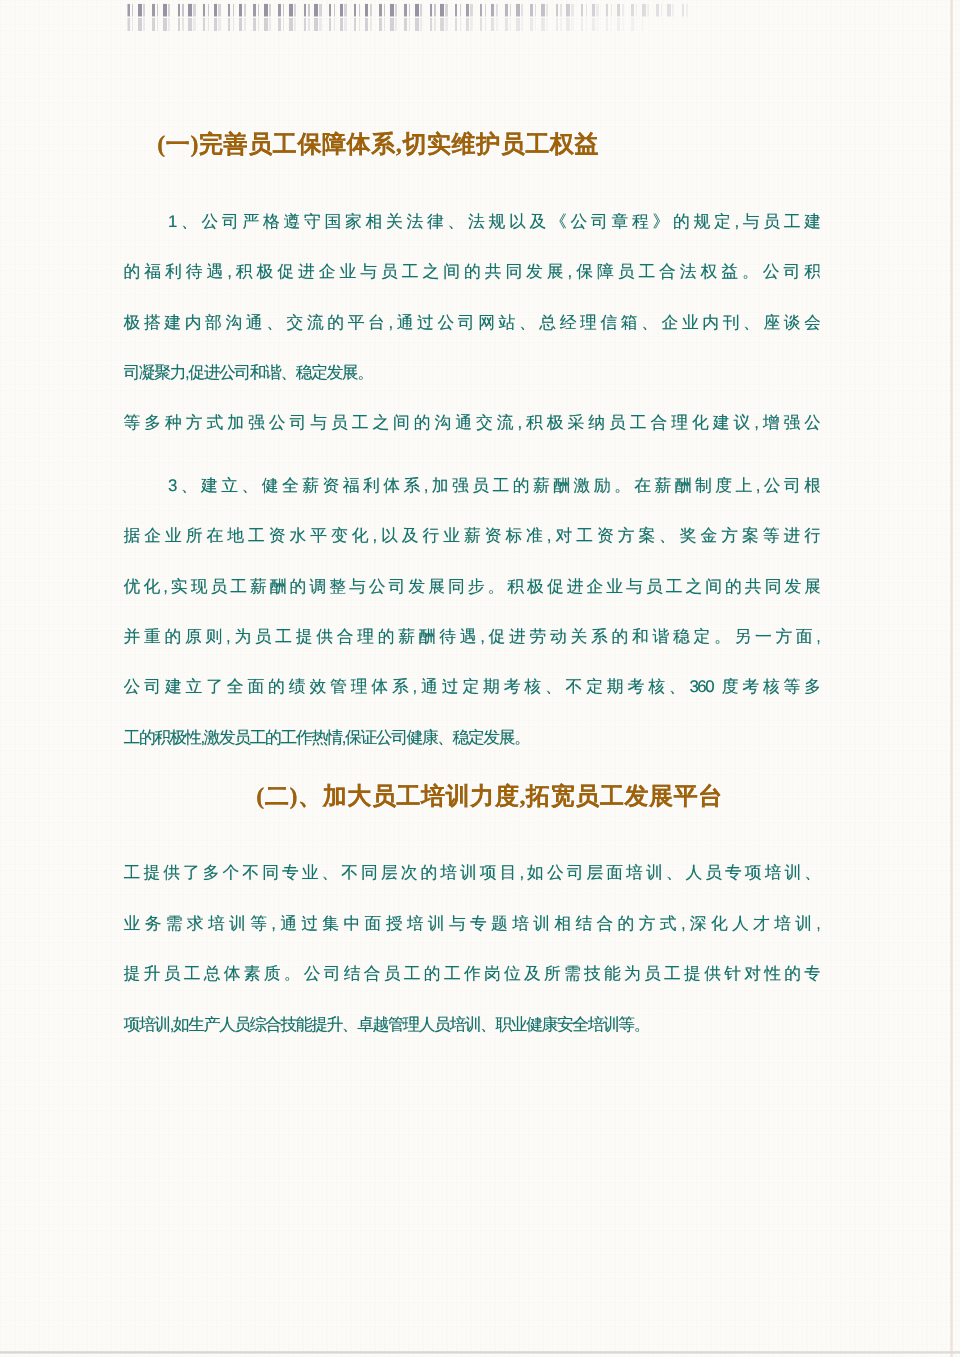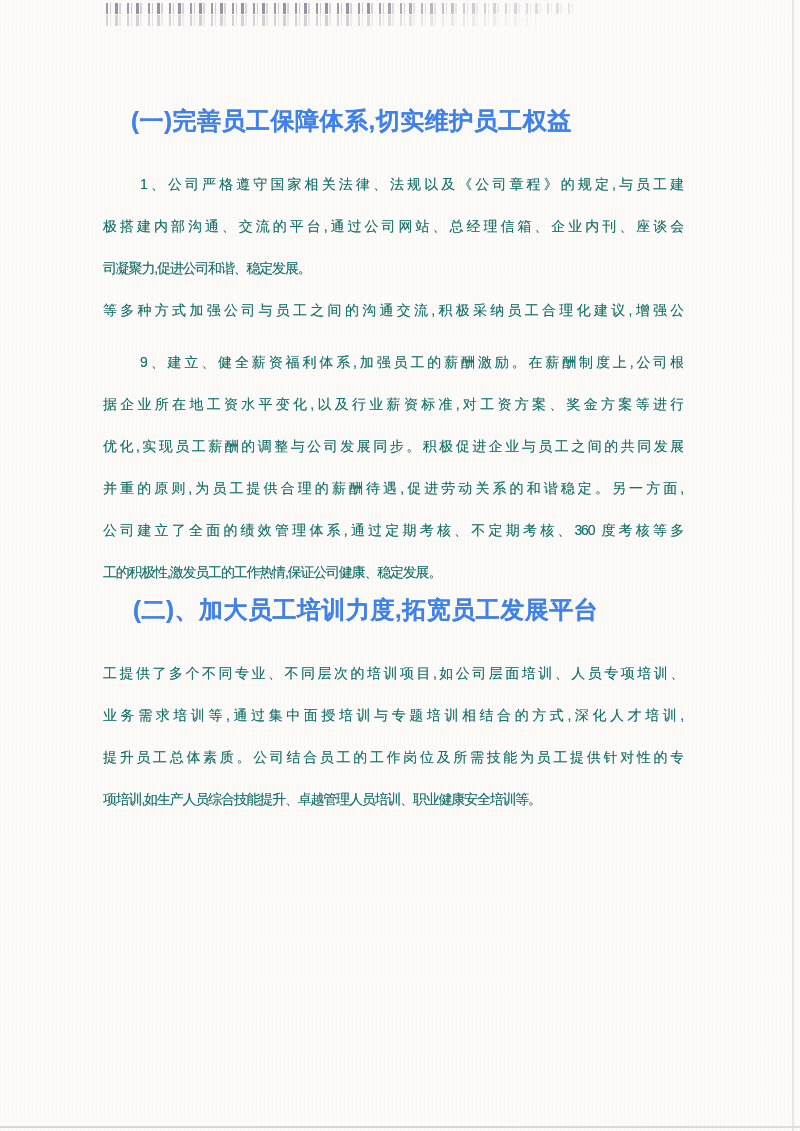--- a/index.html
+++ b/index.html
@@ -18,28 +18,28 @@
       repeating-linear-gradient(0deg, rgba(120,110,130,0.012) 0 1px, transparent 1px 5px);
   }
 
   .content{
     position:absolute;left:103px;top:0;width:580px;
     color:#3d3d3d;
   }
 
   .heading{
     margin:0;
-    font-size:24px;line-height:26px;height:26px;
-    font-weight:bold;color:#3b82f6;
+    font-size:20px;line-height:26px;height:26px;
+    font-weight:bold;color:#a16207;
     letter-spacing:0.5px;
     text-shadow:0 0 0.5px rgba(40,40,40,0.55);
-    white-space:nowrap;overflow:hidden;
+    white-space:nowrap;overflow:hidden;font-family:Liberation Serif, serif;
   }
   .h-1{margin-top:108px;padding-left:28px;}
-  .h-2{margin-top:4px;padding-left:30px;}
+  .h-2{margin-top:16px;padding-left:30px;text-align:center;}
 
   .para{
     margin:0;
     font-size:14px;
     letter-spacing:-1.2px;
     line-height:42px;
     color:#0f766e;
     text-shadow:0 0 0.6px rgba(70,70,70,0.45);
   }
   .p-1{margin-top:29px;}
@@ -83,27 +83,28 @@
 
   <div class="cut-strip cut-1"></div>
   <div class="cut-strip cut-2"></div>
 
   <div class="content">
 
     <h2 class="heading h-1">(一)完善员工保障体系,切实维护员工权益</h2>
 
     <div class="para p-1">
       <div class="line just indent">1、公司严格遵守国家相关法律、法规以及《公司章程》的规定,与员工建</div>
+      <div class="line just">的福利待遇,积极促进企业与员工之间的共同发展,保障员工合法权益。公司积</div>
       <div class="line just">极搭建内部沟通、交流的平台,通过公司网站、总经理信箱、企业内刊、座谈会</div>
       <div class="line">司凝聚力,促进公司和谐、稳定发展。</div>
       <div class="line just">等多种方式加强公司与员工之间的沟通交流,积极采纳员工合理化建议,增强公</div>
     </div>
 
     <div class="para p-2">
-      <div class="line just indent">9、建立、健全薪资福利体系,加强员工的薪酬激励。在薪酬制度上,公司根</div>
+      <div class="line just indent">3、建立、健全薪资福利体系,加强员工的薪酬激励。在薪酬制度上,公司根</div>
       <div class="line just">据企业所在地工资水平变化,以及行业薪资标准,对工资方案、奖金方案等进行</div>
       <div class="line just">优化,实现员工薪酬的调整与公司发展同步。积极促进企业与员工之间的共同发展</div>
       <div class="line just">并重的原则,为员工提供合理的薪酬待遇,促进劳动关系的和谐稳定。另一方面,</div>
       <div class="line just">公司建立了全面的绩效管理体系,通过定期考核、不定期考核、360 度考核等多</div>
       <div class="line">工的积极性,激发员工的工作热情,保证公司健康、稳定发展。</div>
     </div>
 
     <h2 class="heading h-2">(二)、加大员工培训力度,拓宽员工发展平台</h2>
 
     <div class="para p-3">

